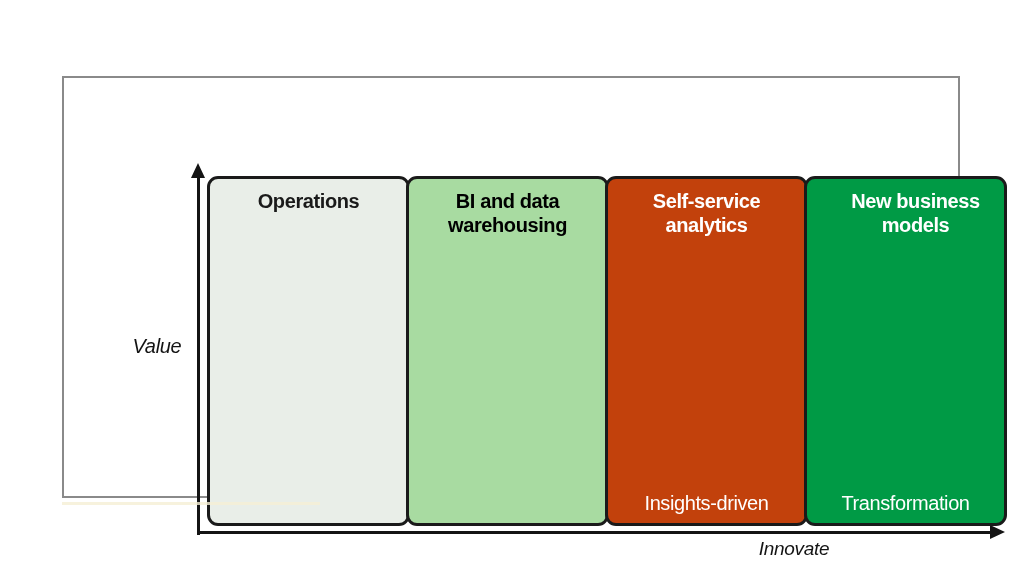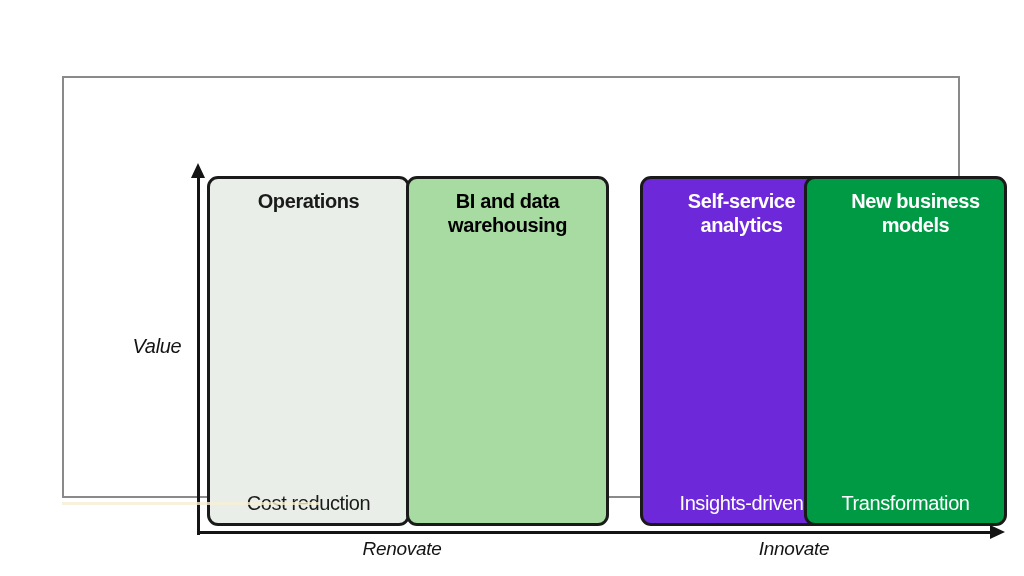--- a/index.html
+++ b/index.html
@@ -63,35 +63,33 @@
 
   <div class="y-axis-line"></div>
   <div class="y-axis-arrowhead"></div>
   <div class="x-axis-line"></div>
   <div class="x-axis-arrowhead"></div>
 
   <div class="value-label">Value</div>
 
   <div class="stage-box box-0" style="background-color: rgb(233, 238, 232); color: rgb(26, 26, 26);">
     <div class="title">Operations</div>
-    <div class="bottom-label">Cost reduction</div>
   </div>
 
   <div class="stage-box box-1" style="background-color: rgb(168, 219, 161); color: #000000;">
     <div class="title">BI and data warehousing</div>
   </div>
 
-  <div class="stage-box box-2" style="background-color: #6d28d9; color: rgb(255, 255, 255); margin-left: 35px;">
+  <div class="stage-box box-2" style="background-color: #c2410c; color: rgb(255, 255, 255);">
     <div class="title">Self-service analytics</div>
     <div class="bottom-label">Insights-driven</div>
   </div>
 
   <div class="stage-box box-3" style="background-color: rgb(0, 154, 69); color: rgb(255, 255, 255); padding-left: 20px;">
     <div class="title">New business models</div>
     <div class="bottom-label">Transformation</div>
   </div>
 
-  <div class="axis-zone-label renovate-label">Renovate</div>
   <div class="axis-zone-label innovate-label">Innovate</div>
 
 </div>
 
 <div class="smudge"></div>
 
 </body></html>

